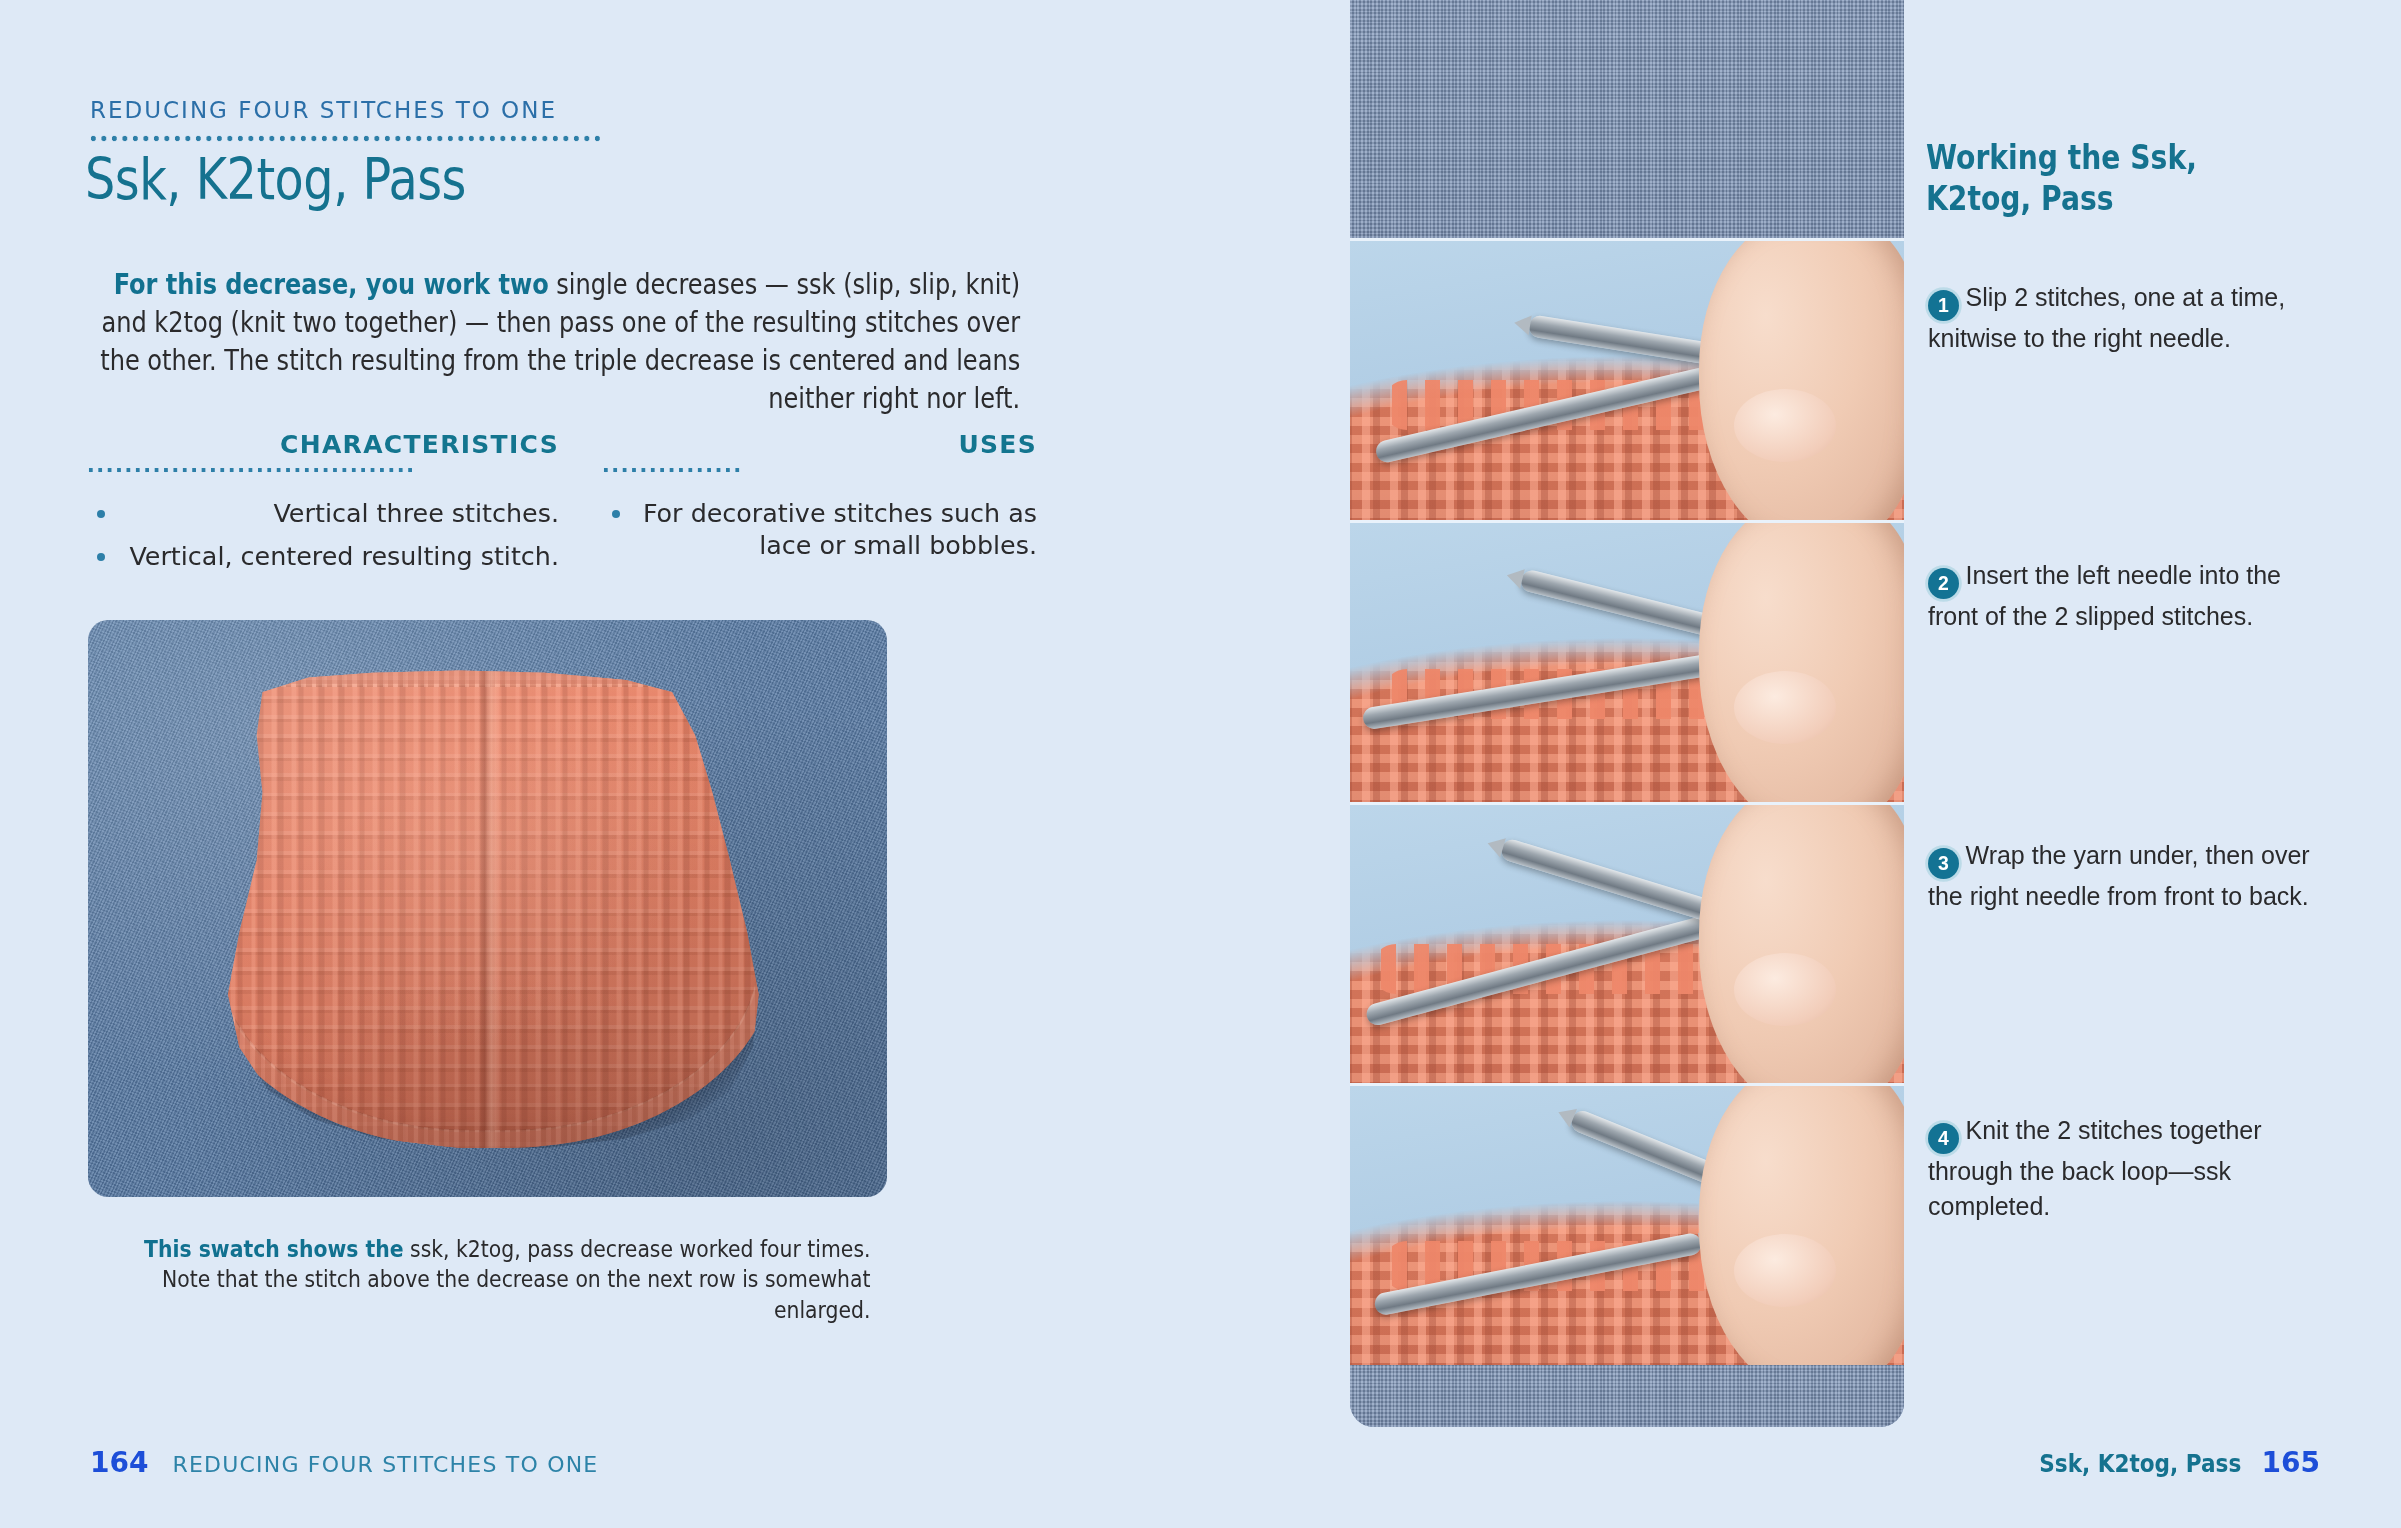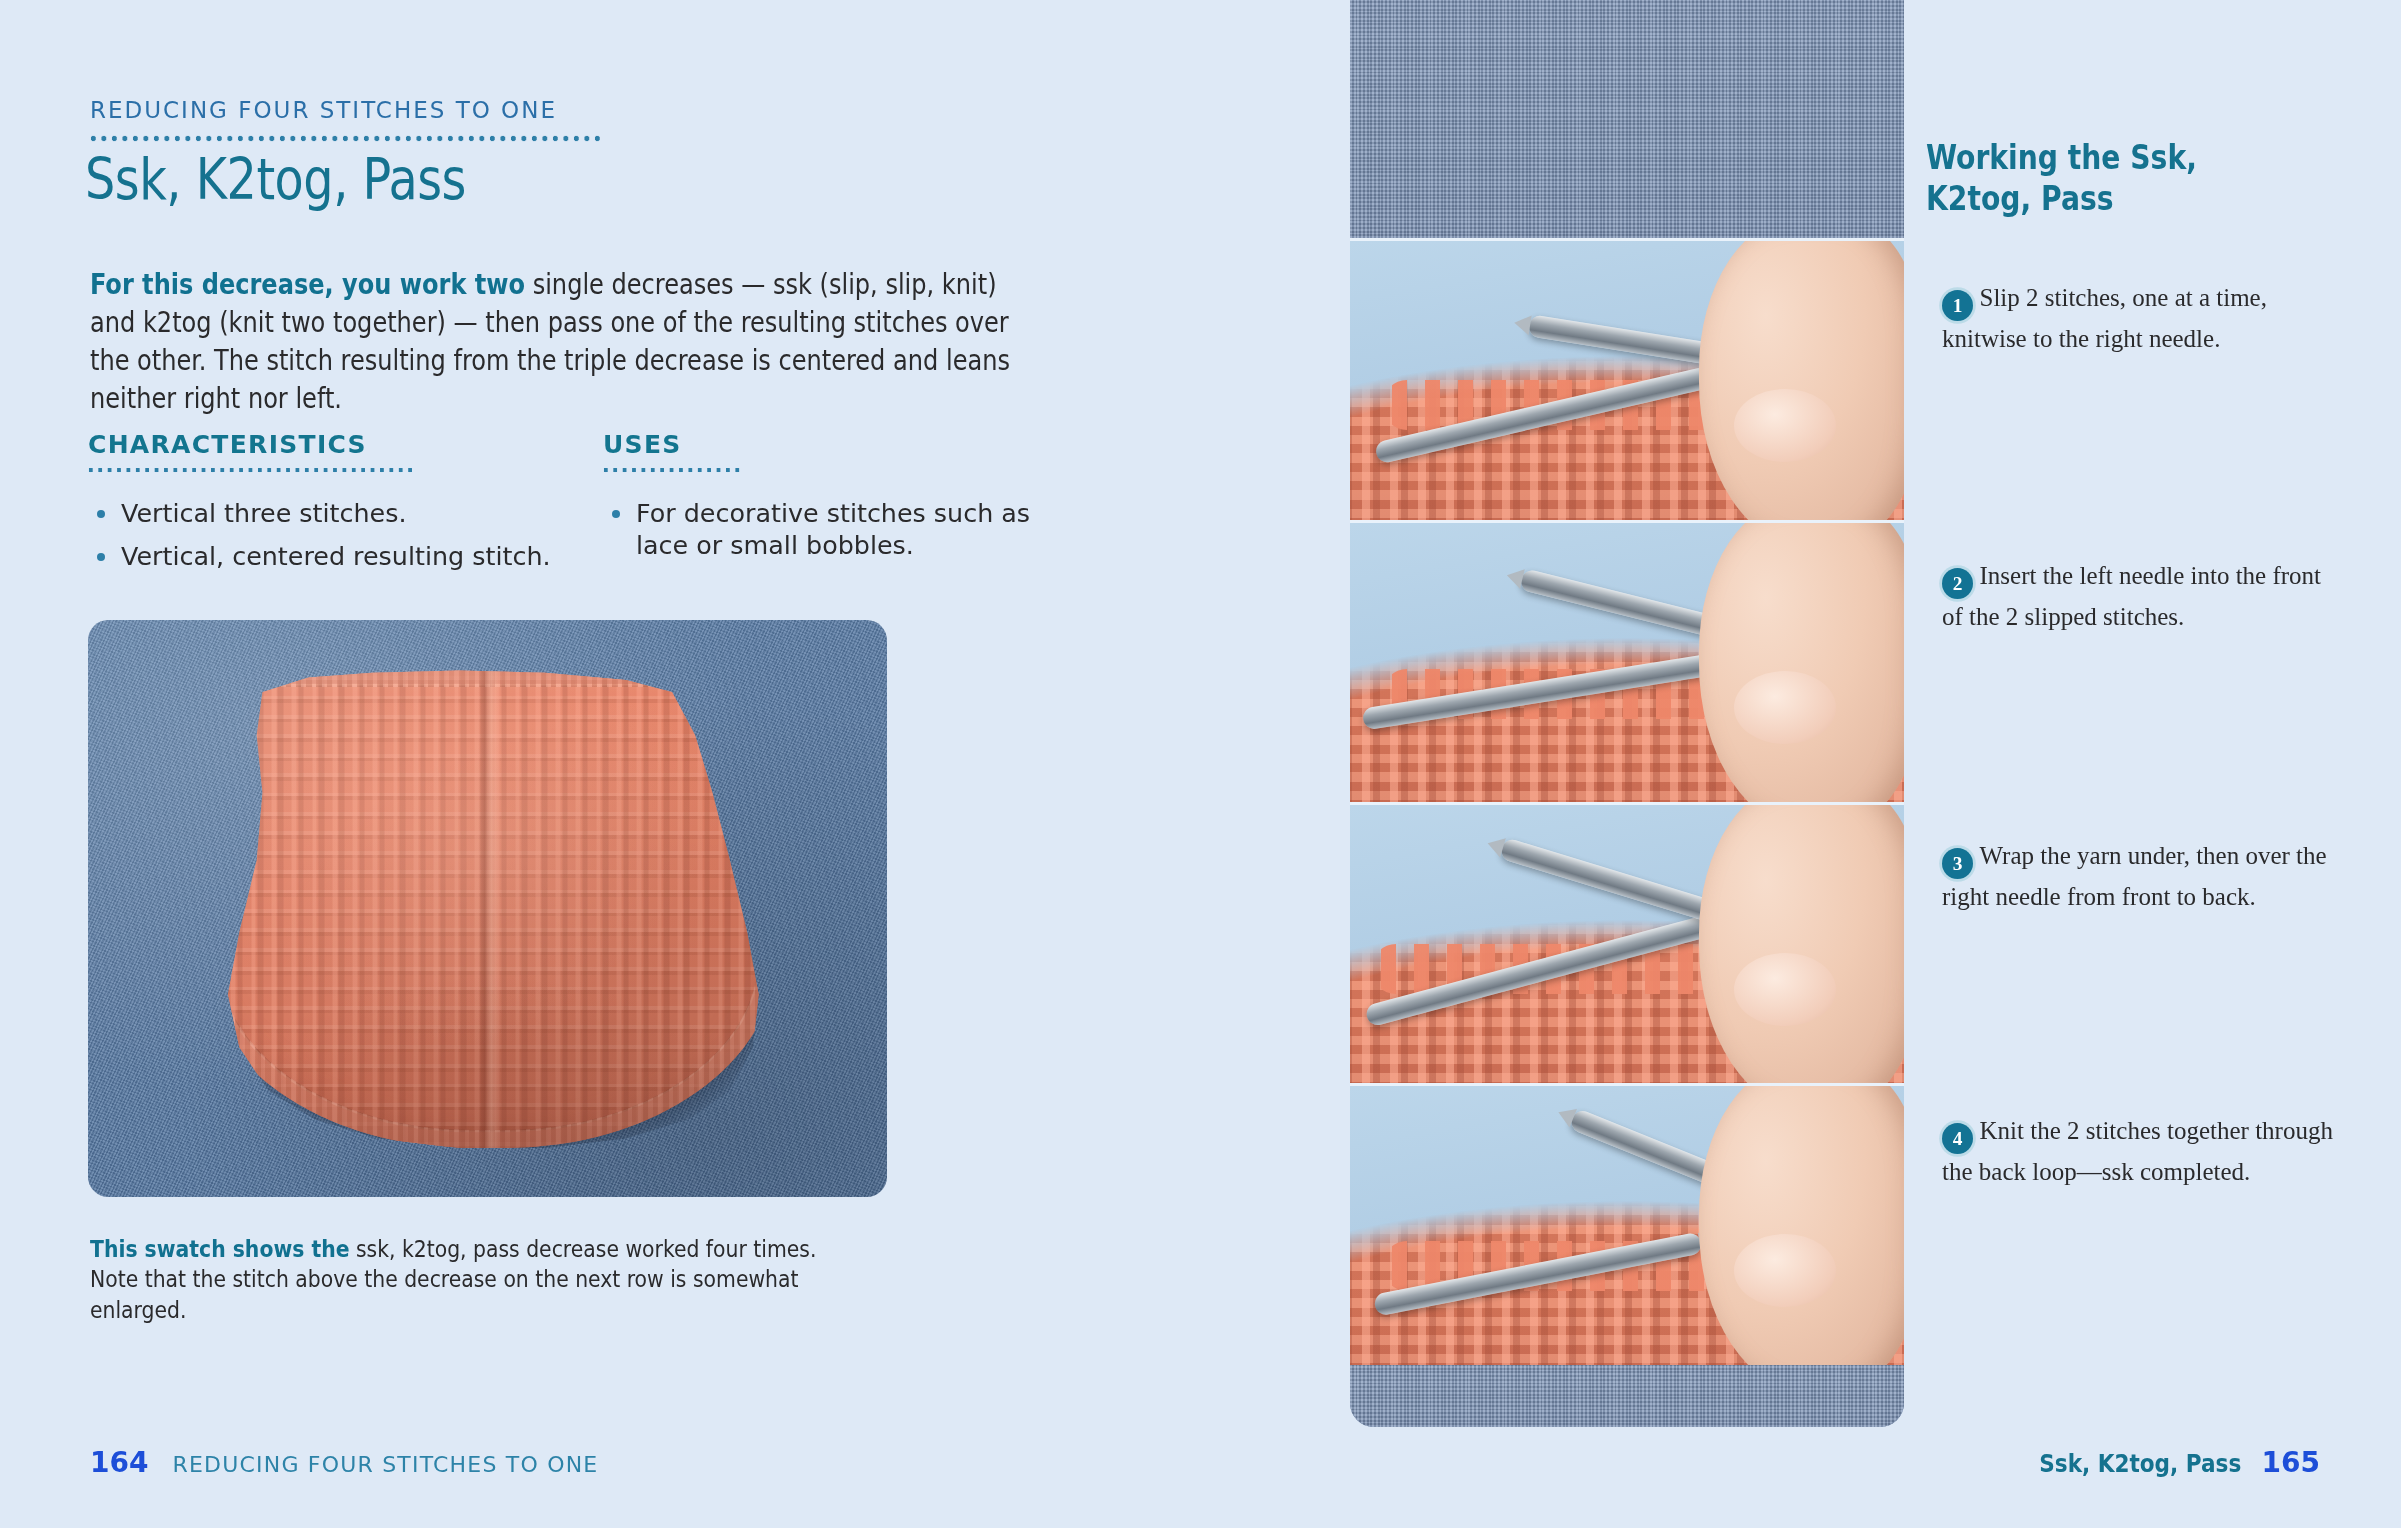--- a/index.html
+++ b/index.html
@@ -18,21 +18,21 @@
   .page {
     position: absolute;
     inset: 0;
     background: #dee9f6;
   }
 
   
   .left-page {
     position: absolute;
     left: 0; top: 0;
-    width: 1348px; height: 1529px;
+    width: 1348px; height: 1529px; text-align: right;
   }
 
   .eyebrow {
     position: absolute;
     left: 90px; top: 97px;
     font-family: "DejaVu Sans", sans-serif;
     font-size: 23px;
     letter-spacing: 2px;
     color: #2b6fa8;
     font-weight: 400;
@@ -359,23 +359,23 @@
     font-size: 33px;
     line-height: 41px;
     font-weight: 700;
     color: #15728f;
     transform: scaleX(0.95);
     transform-origin: left top;
   }
 
   .step {
     position: absolute;
-    left: 16px;
+    left: 2px;
     width: 405px;
-    font-family: Liberation Serif, serif;
+    font-family: Liberation Sans, sans-serif;
     font-size: 25px;
     line-height: 35px;
     color: #2a2a2c;
   }
   .step-1 { top: 255px; }
   .step-2 { top: 533px; }
   .step-3 { top: 813px; }
   .step-4 { top: 1088px; }
 
   .badge {

